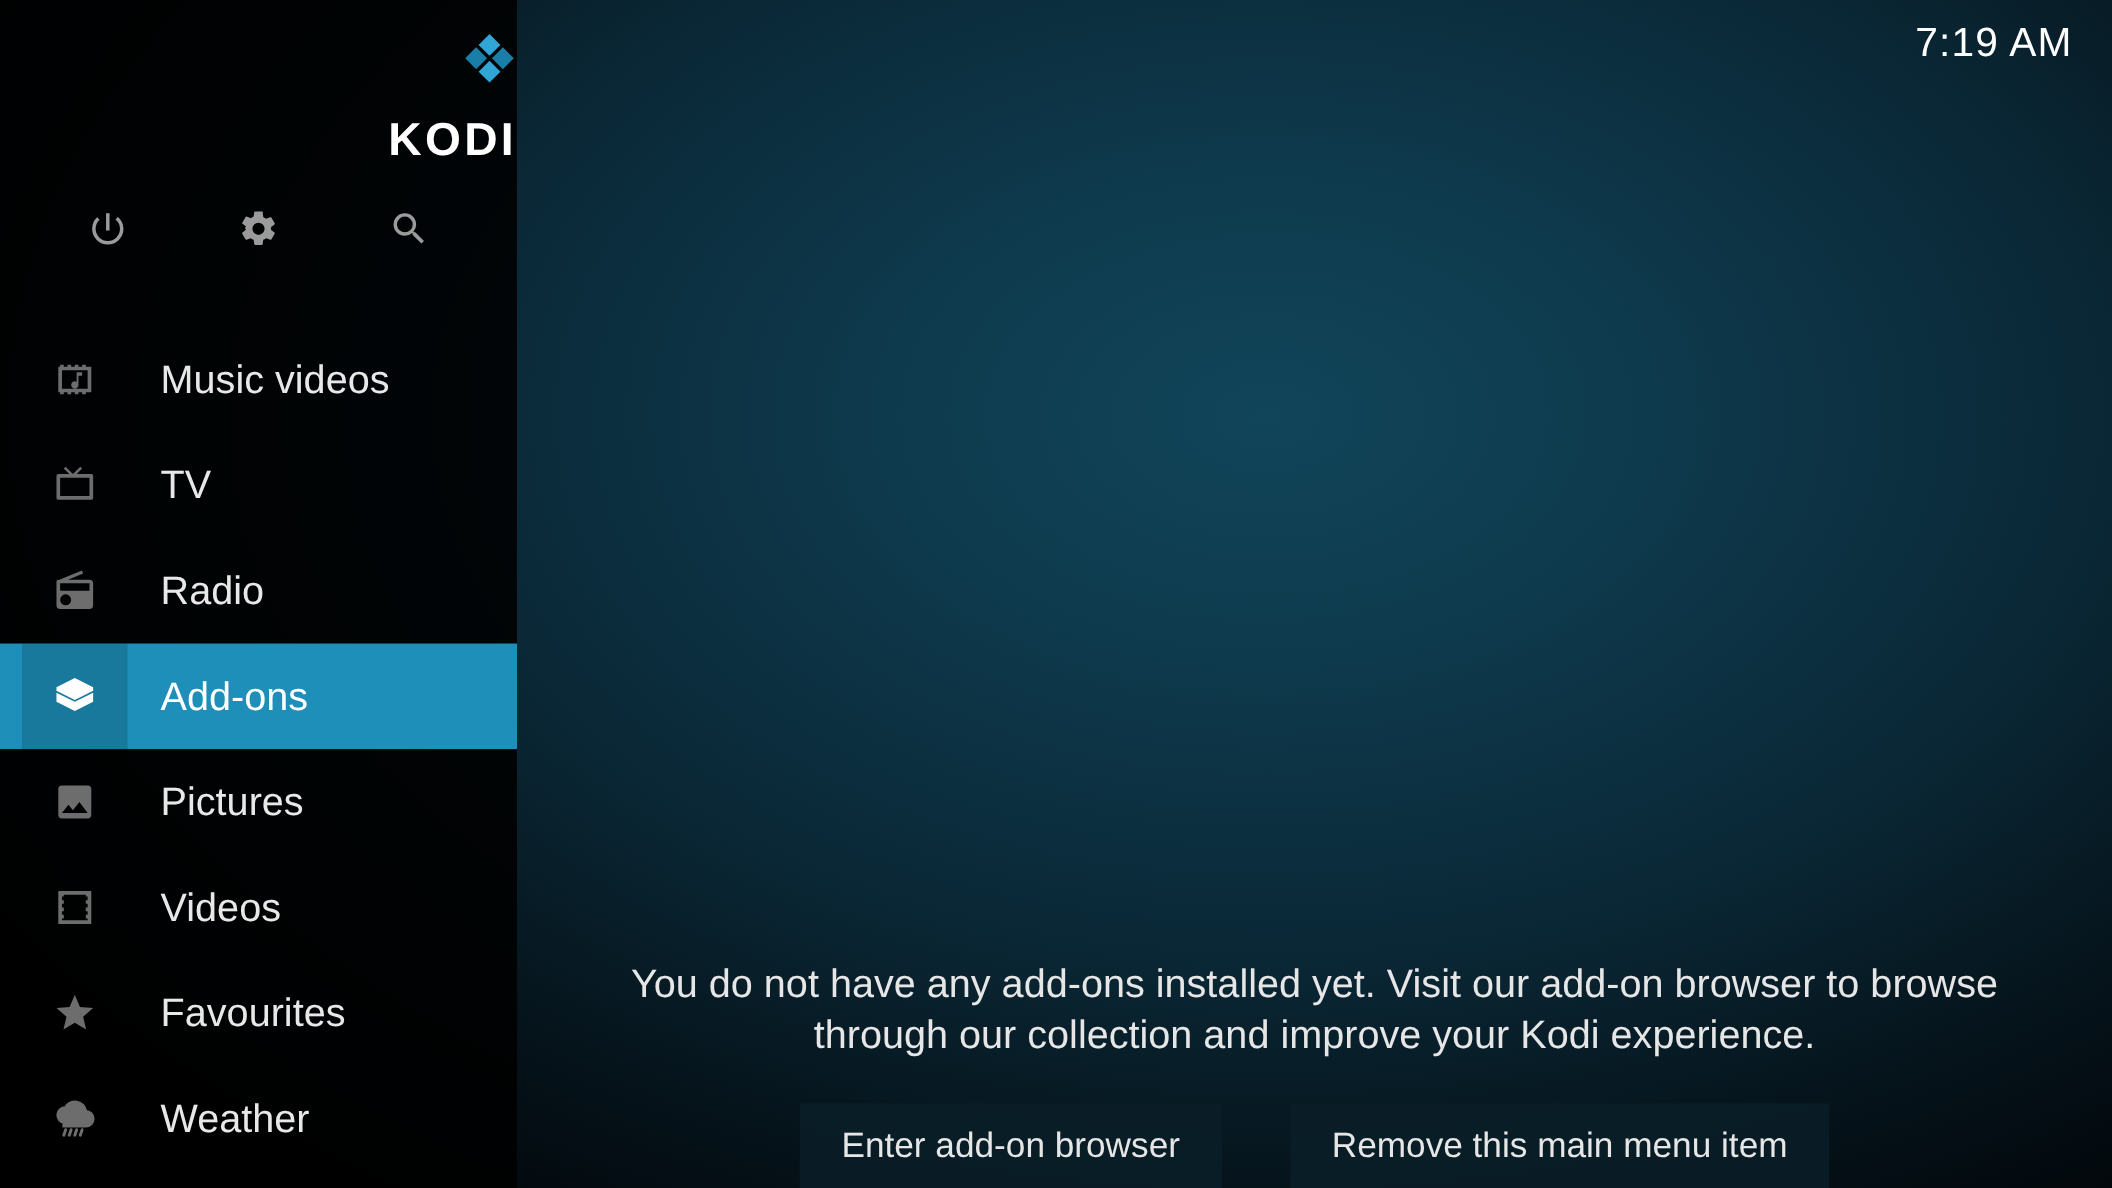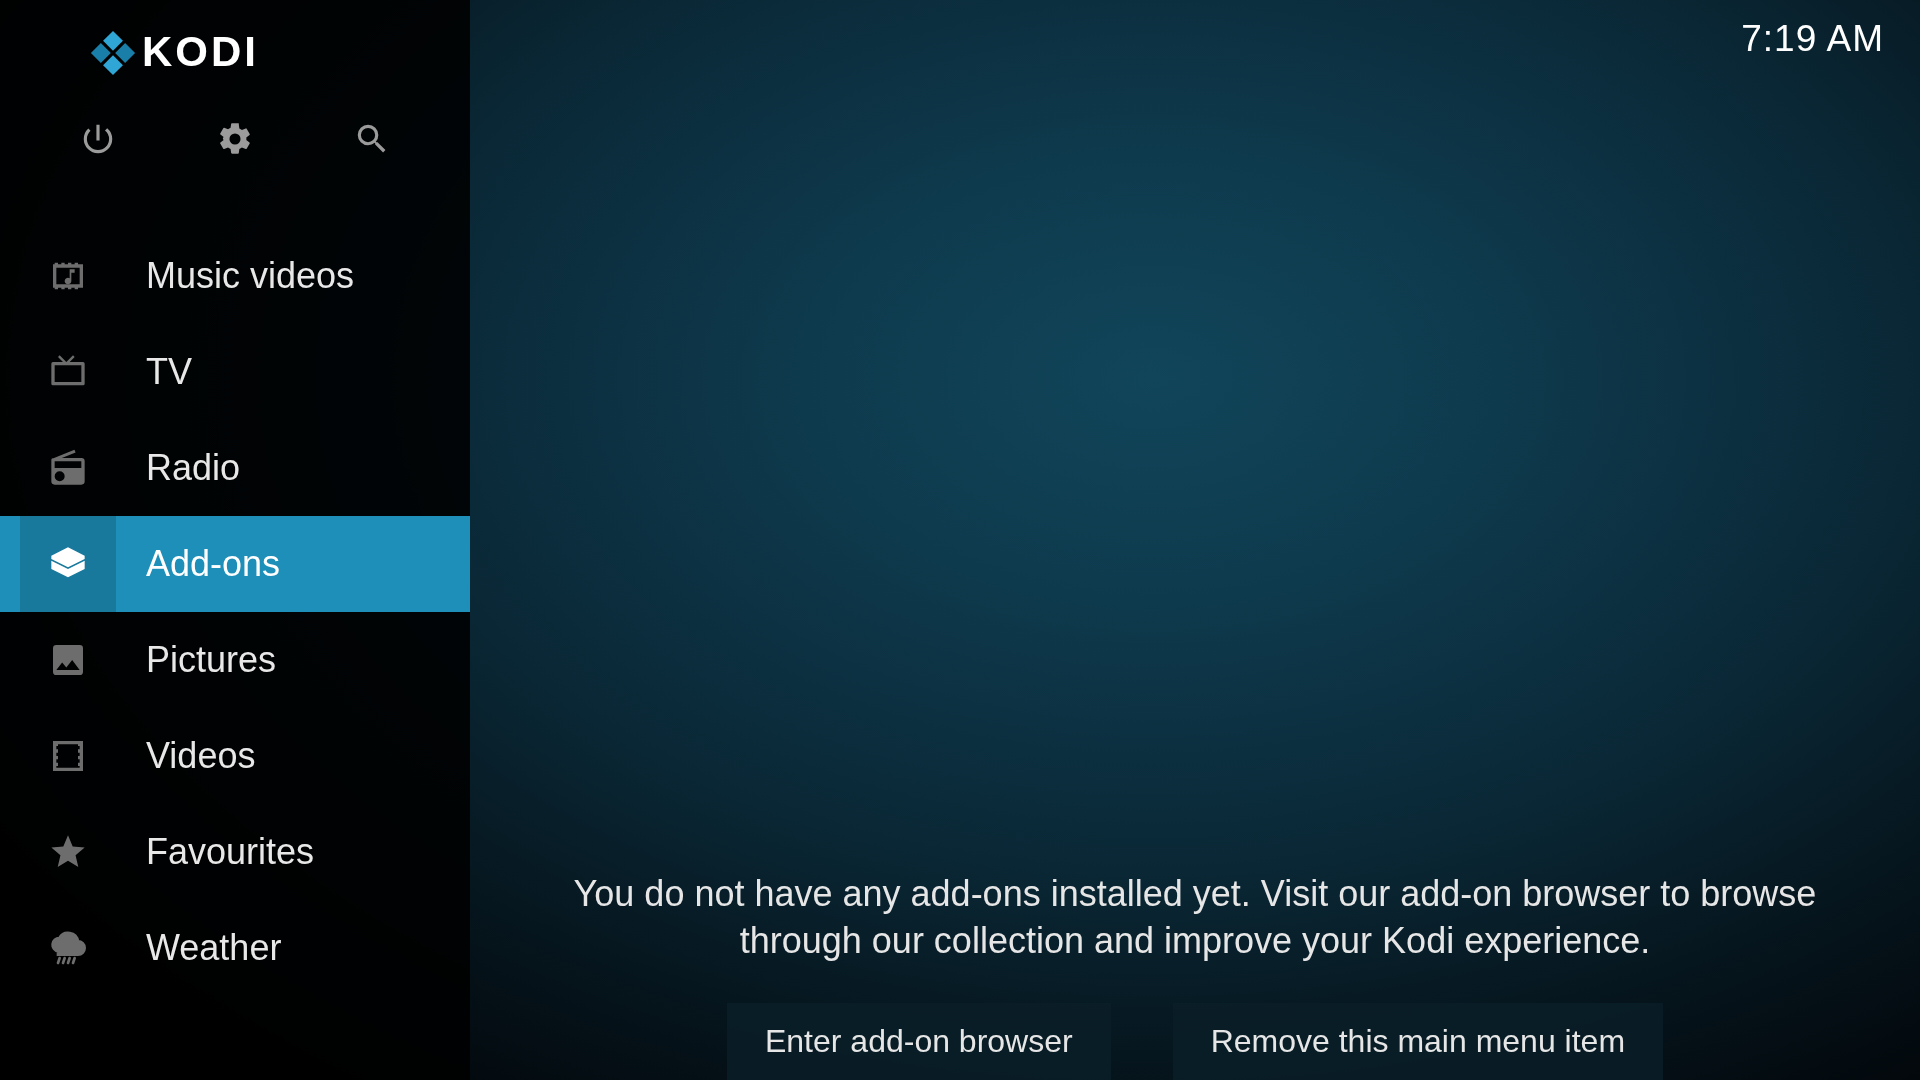--- a/index.html
+++ b/index.html
@@ -27,23 +27,24 @@
     left: 0; top: 0;
     width: 470px;
     height: 100%;
     background: rgba(0,0,0,0.88);
     display: flex;
     flex-direction: column;
   }
 
   .sidebar-header {
     display: flex;
-    align-items: flex-start;
-    gap: 4px;
+    align-items: flex-end;
+    gap: 20px;
     padding: 28px 0 18px 88px;
+    flex-direction: column;
   }
   .brand {
     font-size: 42px;
     font-weight: 700;
     letter-spacing: 3px;
     color: #ffffff;
   }
 
   .toolbar {
     display: flex;

